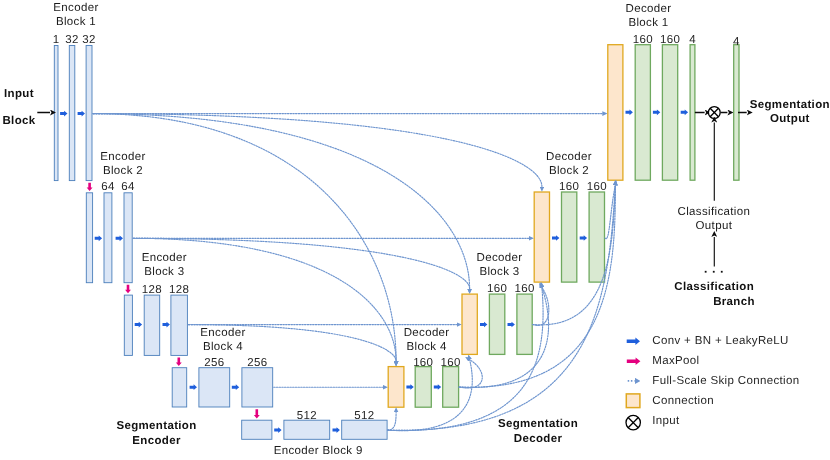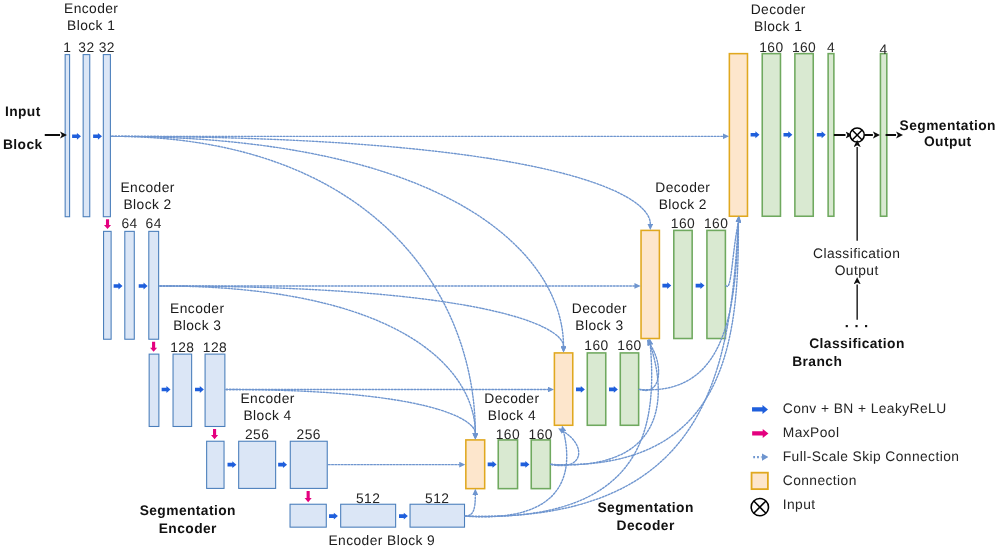--- a/index.html
+++ b/index.html
@@ -1,17 +1,17 @@
 <!DOCTYPE html>
 <html><head>
 <meta charset="utf-8">
 <style>
   html,body{margin:0;padding:0;background:#ffffff;}
   #root{position:relative;-webkit-font-smoothing:antialiased;text-rendering:geometricPrecision;width:830px;height:460px;overflow:hidden;background:#fff;
-        font-family:"Liberation Sans",sans-serif;color:#1a1a1a;border-radius:22px;}
+        font-family:"Liberation Sans",sans-serif;color:#1a1a1a;}
   svg.layer{position:absolute;left:0;top:0;width:830px;height:460px;}
   .lbl{position:absolute;font-size:11.5px;letter-spacing:0.35px;line-height:14.1px;white-space:nowrap;color:#1b1b1b;}
   .lbl.c{text-align:center;transform:translateX(-50%);}
   .lbl.b{font-weight:bold;color:#111;}
   .num{position:absolute;font-size:11.5px;letter-spacing:0.35px;line-height:14.1px;white-space:nowrap;transform:translateX(-50%);color:#262626;}
   .legtxt{position:absolute;font-size:11.5px;letter-spacing:0.35px;line-height:14.1px;white-space:nowrap;color:#262626;}
 </style>
 </head>
 <body>
 
@@ -187,21 +187,21 @@
       <div class="num" style="left: 423.25px; top: 355.5px;">160</div>
       <div class="num" style="left: 450.65px; top: 355.5px;">160</div>
       <div class="num" style="left: 736.35px; top: 34.5px;">4</div>
       <div class="lbl c b" style="left: 19px; top: 87px;">Input</div>
       <div class="lbl c b" style="left: 19px; top: 113.6px;">Block</div>
       <div class="lbl c b" style="left: 789.8px; top: 98px;">Segmentation</div>
       <div class="lbl c b" style="left: 789.8px; top: 112.1px;">Output</div>
       <div class="lbl c" style="left: 713.9px; top: 204.7px;">Classification</div>
       <div class="lbl c" style="left: 713.9px; top: 219px;">Output</div>
       <div class="lbl c b" style="left: 714.2px; top: 280.2px;">Classification</div>
-      <div class="lbl c b" style="left: 681px; top: 294.5px; text-align: center;">Branch</div>
+      <div class="lbl c b" style="left: 734px; top: 294.5px; text-align: center;">Branch</div>
       <div class="lbl c b" style="left: 156.5px; top: 419.2px;">Segmentation</div>
       <div class="lbl c b" style="left: 156.5px; top: 433.7px;">Encoder</div>
       <div class="lbl c b" style="left: 538px; top: 417.4px;">Segmentation</div>
       <div class="lbl c b" style="left: 538px; top: 431.9px;">Decoder</div>
       <div class="legtxt" style="left: 652.3px; top: 334.3px;">Conv + BN + LeakyReLU</div>
       <div class="legtxt" style="left: 652.3px; top: 354px;">MaxPool</div>
       <div class="legtxt" style="left: 652.3px; top: 373.7px;">Full-Scale Skip Connection</div>
       <div class="legtxt" style="left: 652.3px; top: 393.7px;">Connection</div>
       <div class="legtxt" style="left: 652.3px; top: 413.8px;">Input</div>
     </div>

